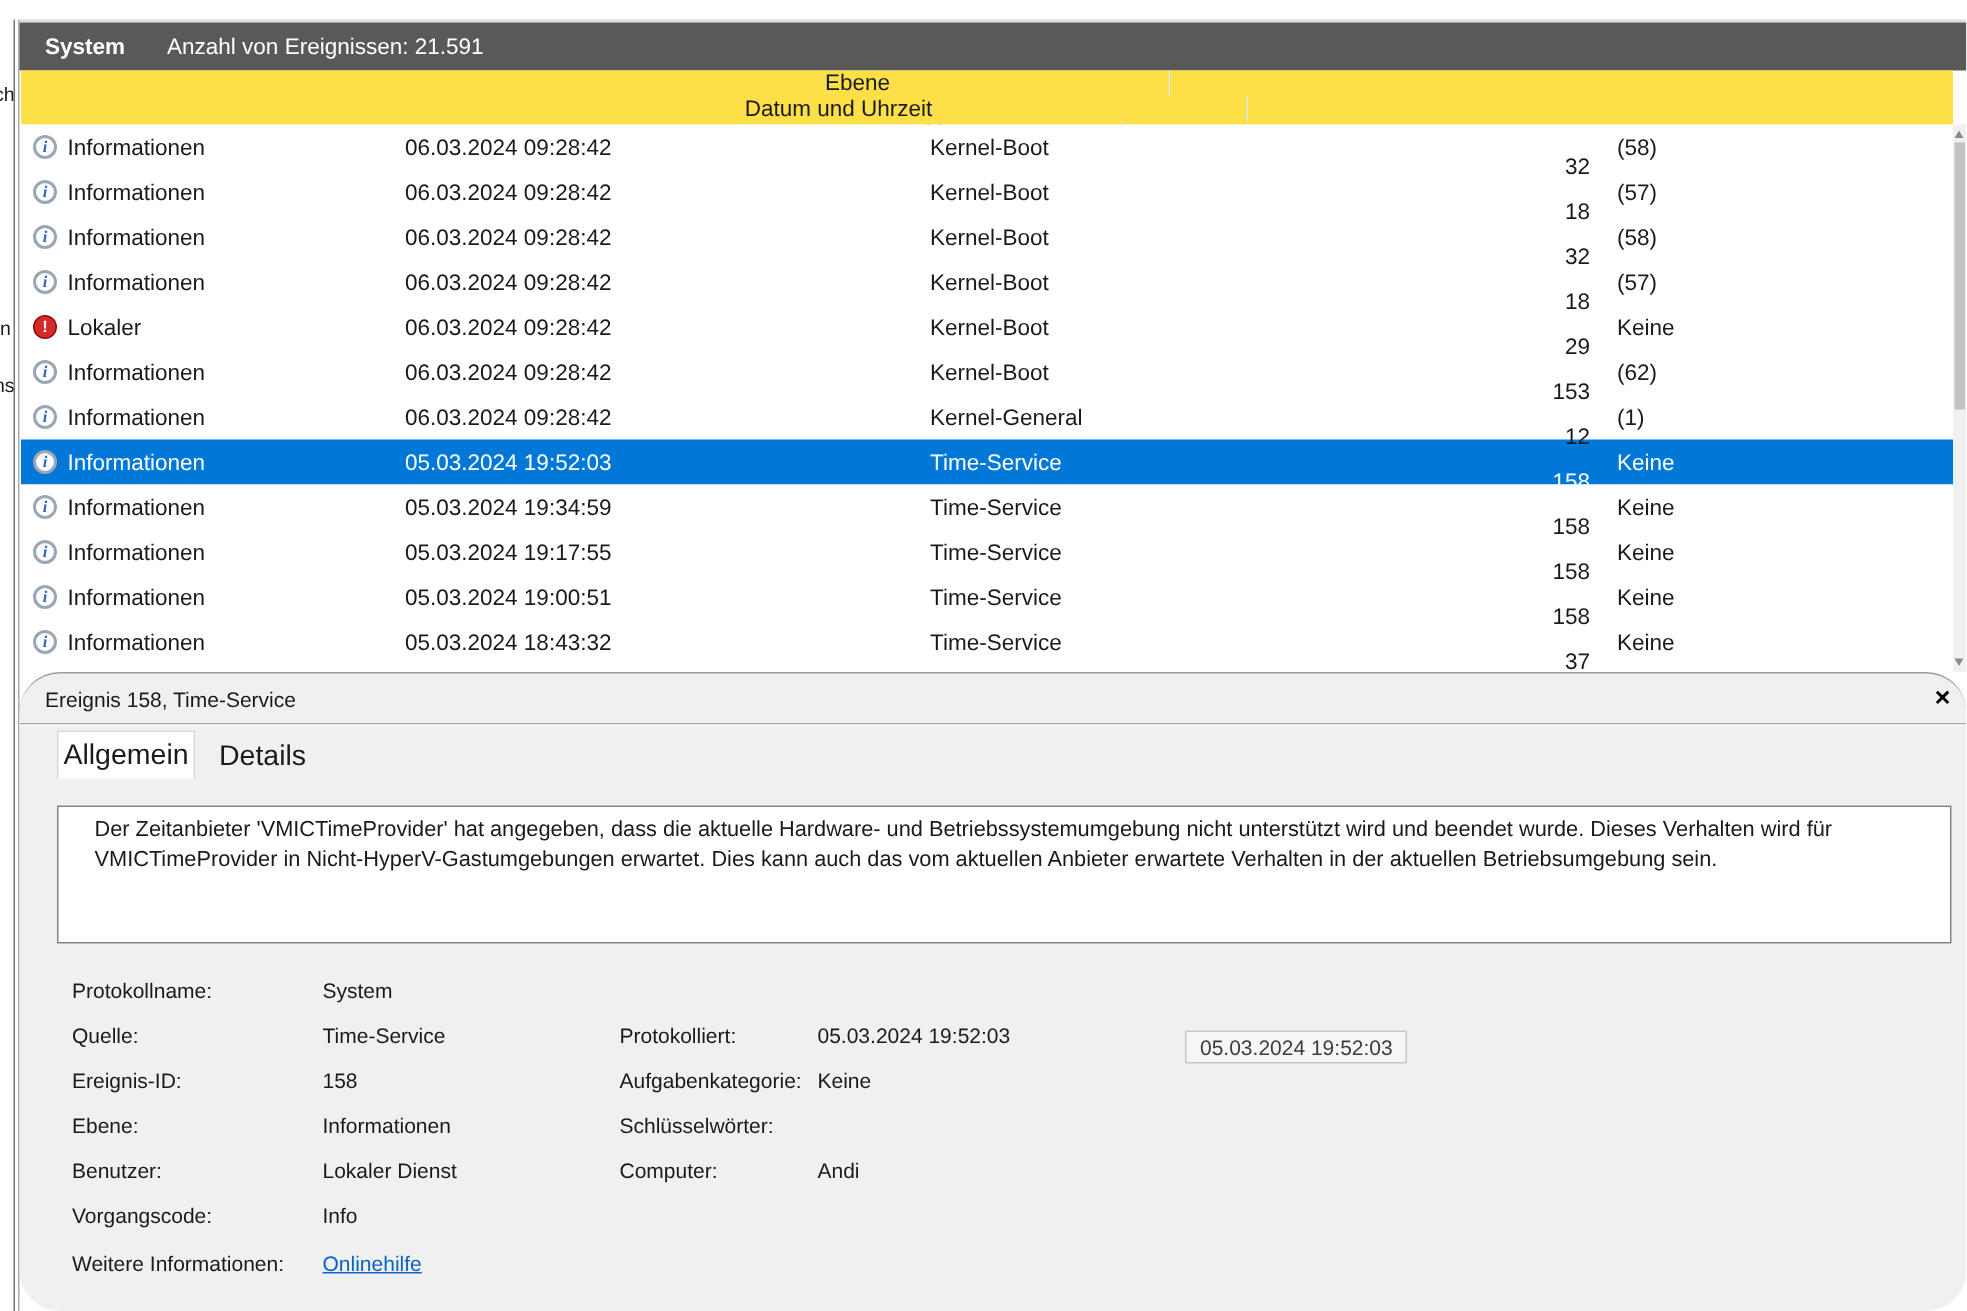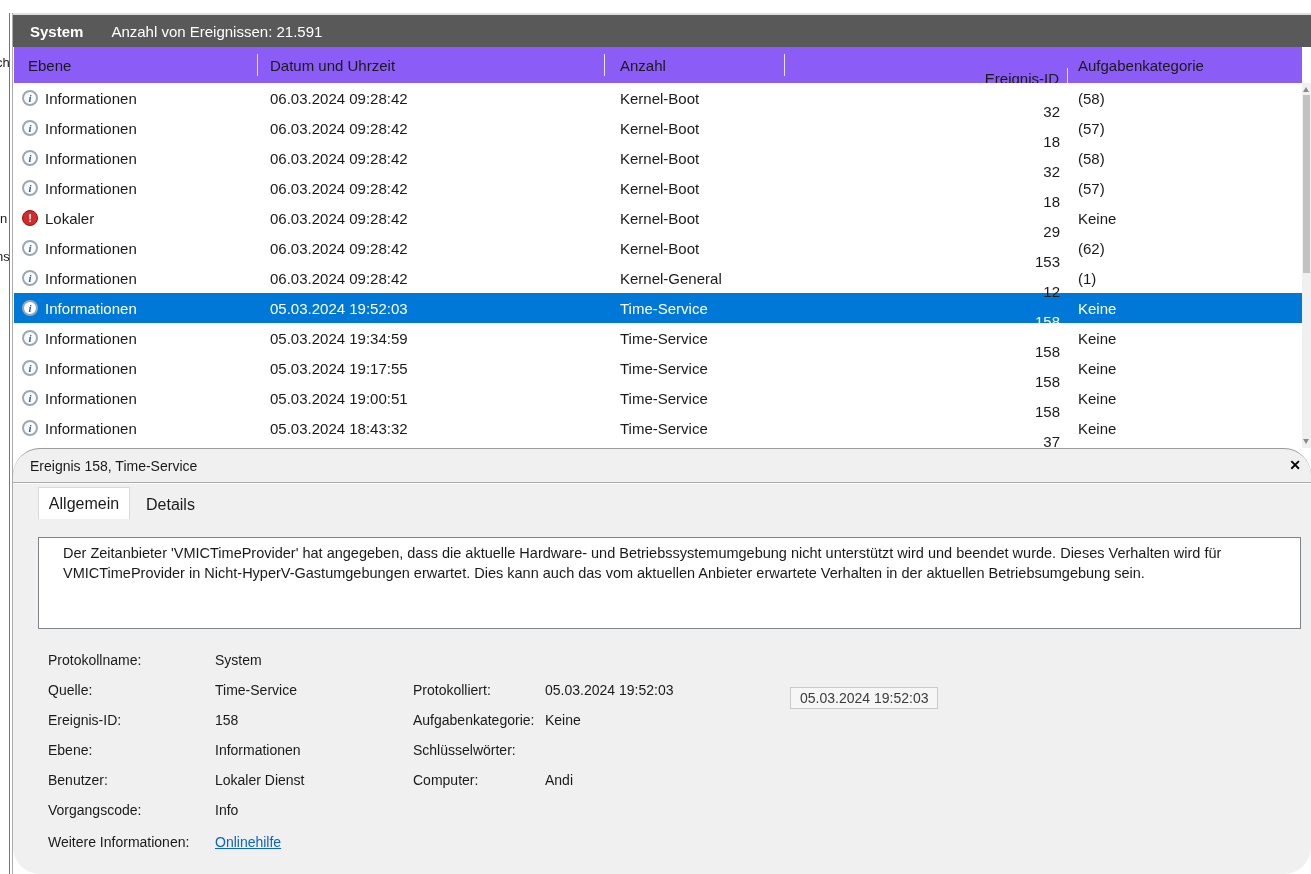--- a/index.html
+++ b/index.html
@@ -13,21 +13,21 @@
 
   
   .bar-top-light{position:absolute;left:13px;top:13px;right:0;height:2px;background:#dedede;}
   .logbar{position:absolute;left:13px;top:15px;right:0;height:32px;background:var(--bar,#595959);
           color:#fff;display:flex;align-items:center;font-size:15px;}
   .logbar .t{font-weight:bold;margin-left:17px;}
   .logbar .c{margin-left:28px;}
 
   
   .lhead{position:absolute;left:14px;top:47px;width:1288px;height:36px;display:flex;align-items:center;
-         font-size:15px;background:#8b5cf6;}
+         font-size:15px;background:#fde047;flex-direction:column;}
   .hc{box-sizing:border-box;height:22px;display:flex;align-items:center;}
   .hsep{border-right:1px solid #e4e4e4;}
   .c-level{width:244px;padding-left:14px;}
   .c-date{width:347px;padding-left:12px;}
   .c-source{width:180px;padding-left:15px;}
   .c-id{width:283px;justify-content:flex-end;padding-right:8px;margin-top:27px;}
   .c-cat{flex:1;padding-left:10px;}
 
   
   .rows{position:absolute;left:14px;top:83px;width:1288px;height:365px;overflow:hidden;font-size:15px;}
@@ -50,21 +50,21 @@
   .sb-up{top:4px;border-bottom:5px solid #8a8a8a;}
   .sb-down{bottom:4px;border-top:5px solid #8a8a8a;}
 
   
   .detail{position:absolute;left:13px;top:448px;right:0;bottom:0;background:#f0f0f0;
           border-top:1px solid #9b9b9b;font-size:14px;border-radius:27px;}
   .d-title{position:absolute;left:17px;top:9px;font-size:14px;}
   .d-close{position:absolute;right:6px;top:6px;width:20px;height:20px;display:flex;align-items:center;
            justify-content:center;font-weight:bold;font-size:14px;color:#000;cursor:default;}
   .d-div{position:absolute;left:0;right:0;top:33px;height:0;border-top:1px solid #ababab;border-bottom:1px solid #fcfcfc;}
-  .tab{position:absolute;display:flex;align-items:center;justify-content:center;font-size:16px;}
+  .tab{position:absolute;display:flex;align-items:center;justify-content:center;font-size:19px;}
   .tab.active{left:25px;top:38px;width:92px;height:32px;background:#fff;
               border:1px solid #d9d9d9;border-bottom:none;box-sizing:border-box;}
   .tab.inactive{left:119px;top:42px;height:28px;padding:0 14px;}
 
   .desc{position:absolute;left:25px;top:88px;width:1263px;height:92px;background:#fff;
         border:1px solid #80838c;box-sizing:border-box;padding:5px 24px;font-size:14.5px;
         line-height:20px;overflow:hidden;}
 
   .fld{position:absolute;white-space:nowrap;font-size:14px;}
   .link{color:var(--link-blue,#0b63c5);text-decoration:underline;cursor:pointer;}

